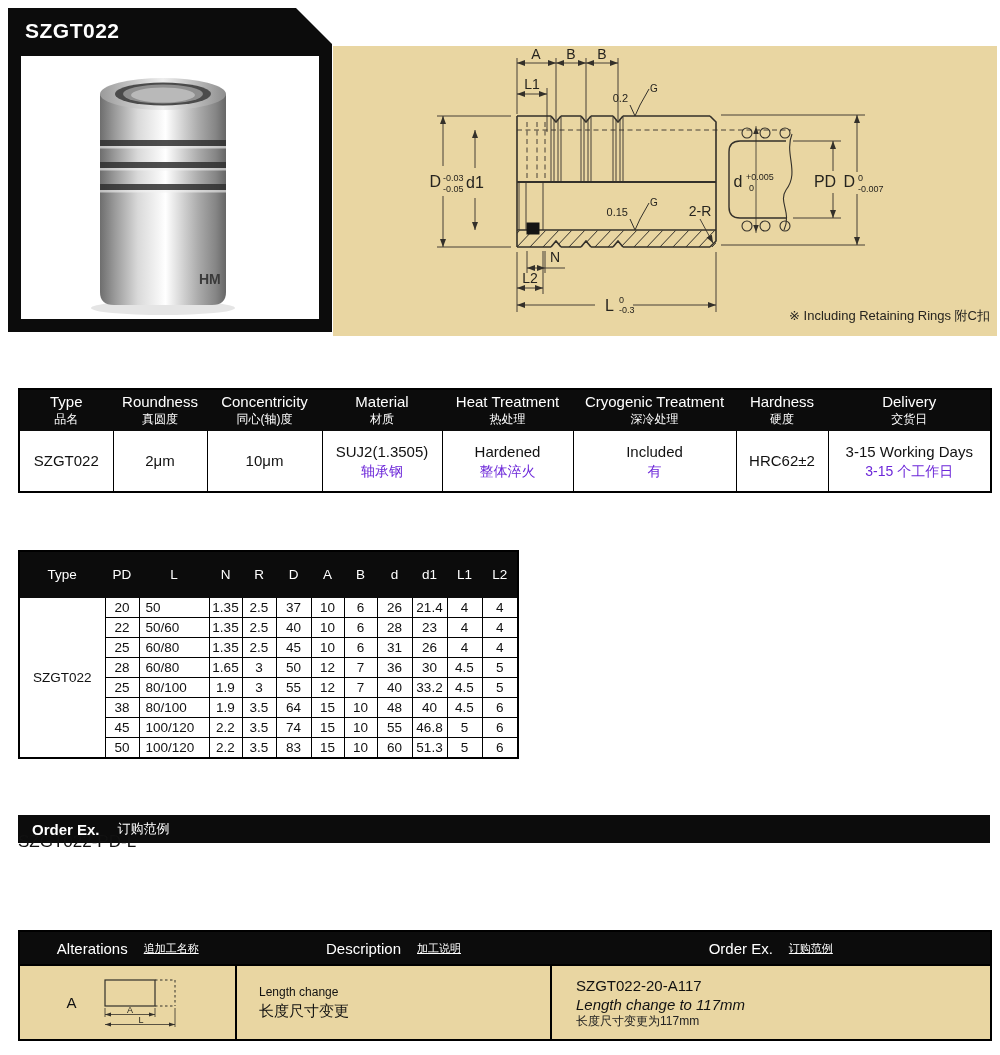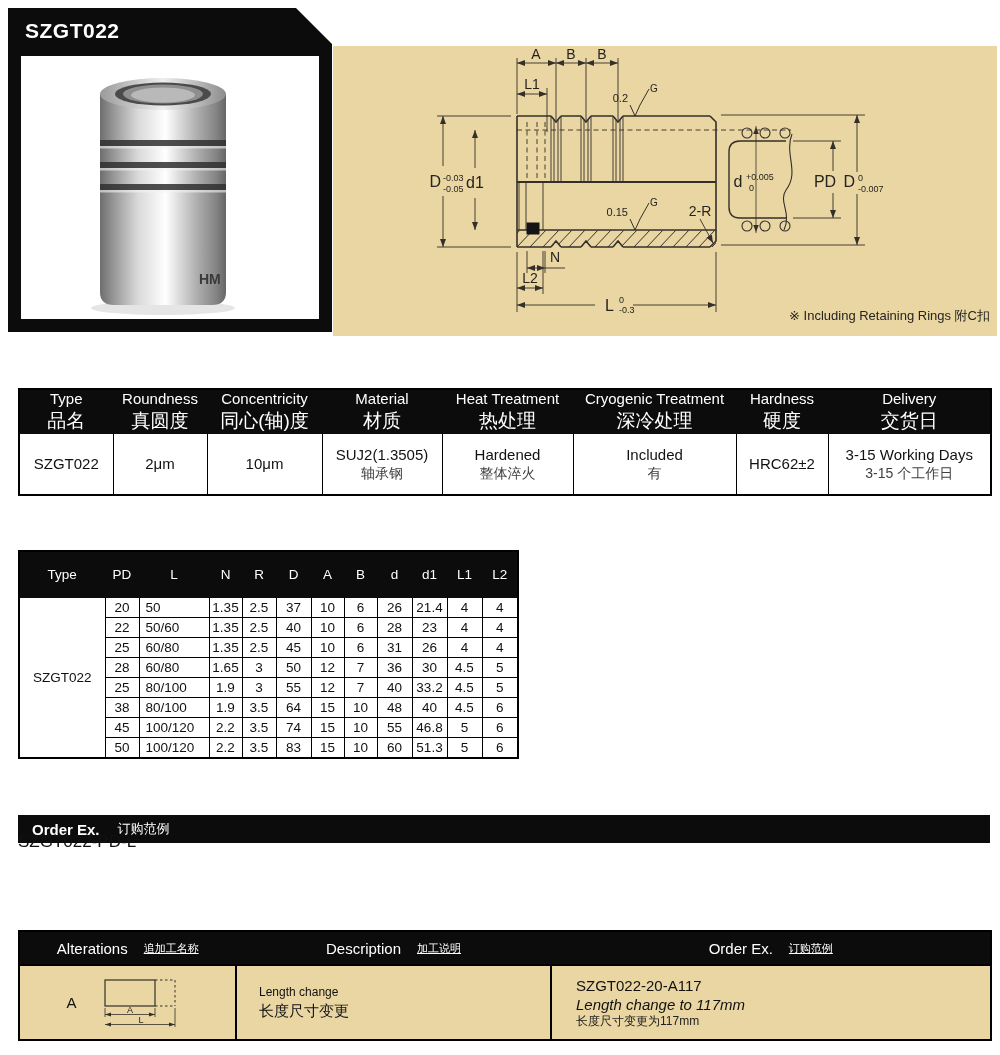--- a/index.html
+++ b/index.html
@@ -17,27 +17,27 @@
   .photo-area{position:absolute;left:13px;top:48px;right:13px;bottom:13px;background:#fff;display:flex;align-items:center;justify-content:center;}
   
   .tan-band{position:absolute;left:333px;top:46px;width:664px;height:290px;background:#e9d6a2;}
   .tan-band svg{display:block;}
   .dwg-line{stroke:#33302a;fill:none;}
   .dwg-text{fill:#26241f;font-family:"Liberation Sans","DejaVu Sans",sans-serif;}
   
   table{border-collapse:collapse;table-layout:fixed;border-radius:6px;}
   .blackhead th{background:#0c0c0c;color:#fff;font-weight:normal;border:1px solid #0c0c0c;padding:0;}
   .hdr-en{font-size:15px;line-height:1.25;}
-  .hdr-zh{font-size:19px;line-height:1.25;}
+  .hdr-zh{font-size:12px;line-height:1.25;}
   
   .spec-table{position:absolute;left:18px;top:388px;width:972px;border:2px solid #000;}
   .spec-table th{height:40px;}
   .spec-table td{border:1px solid #000;height:60px;text-align:center;vertical-align:middle;padding:0;}
   .cell-en{font-size:15px;line-height:1.3;}
-  .cell-zh{font-size:14px;line-height:1.3;color:#404040;}
+  .cell-zh{font-size:14px;line-height:1.3;color:#6d28d9;}
   
   .dim-table{position:absolute;left:18px;top:550px;width:499px;border:2px solid #000;font-size:13.5px;}
   .dim-table th{height:45px;font-size:13.5px;}
   .dim-table td{border:1px solid #000;height:19px;text-align:center;padding:0 2px;}
   .dim-table td.al{text-align:left;padding-left:6px;}
   .dim-table td.type-cell{font-size:13.5px;}
   
   .order-bar{position:absolute;left:18px;top:815px;width:972px;height:28px;background:#0c0c0c;color:#fff;
     display:flex;align-items:center;gap:18px;padding-left:14px;box-sizing:border-box;}
   .order-bar .en{font-size:15px;font-weight:600;}

